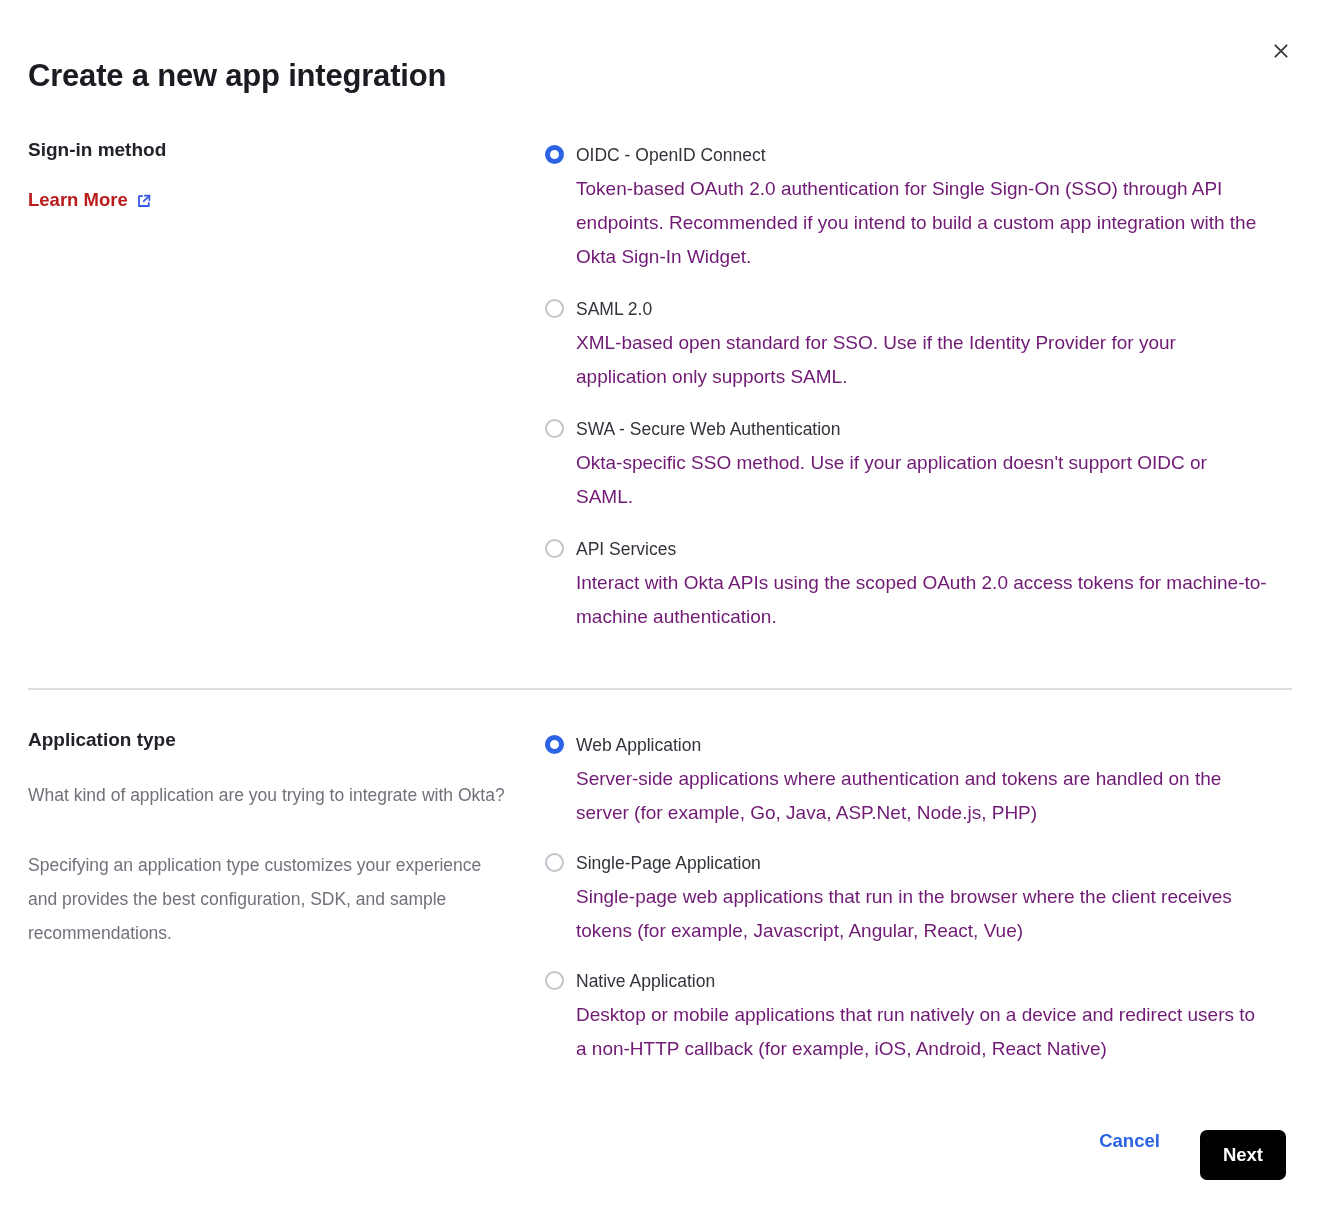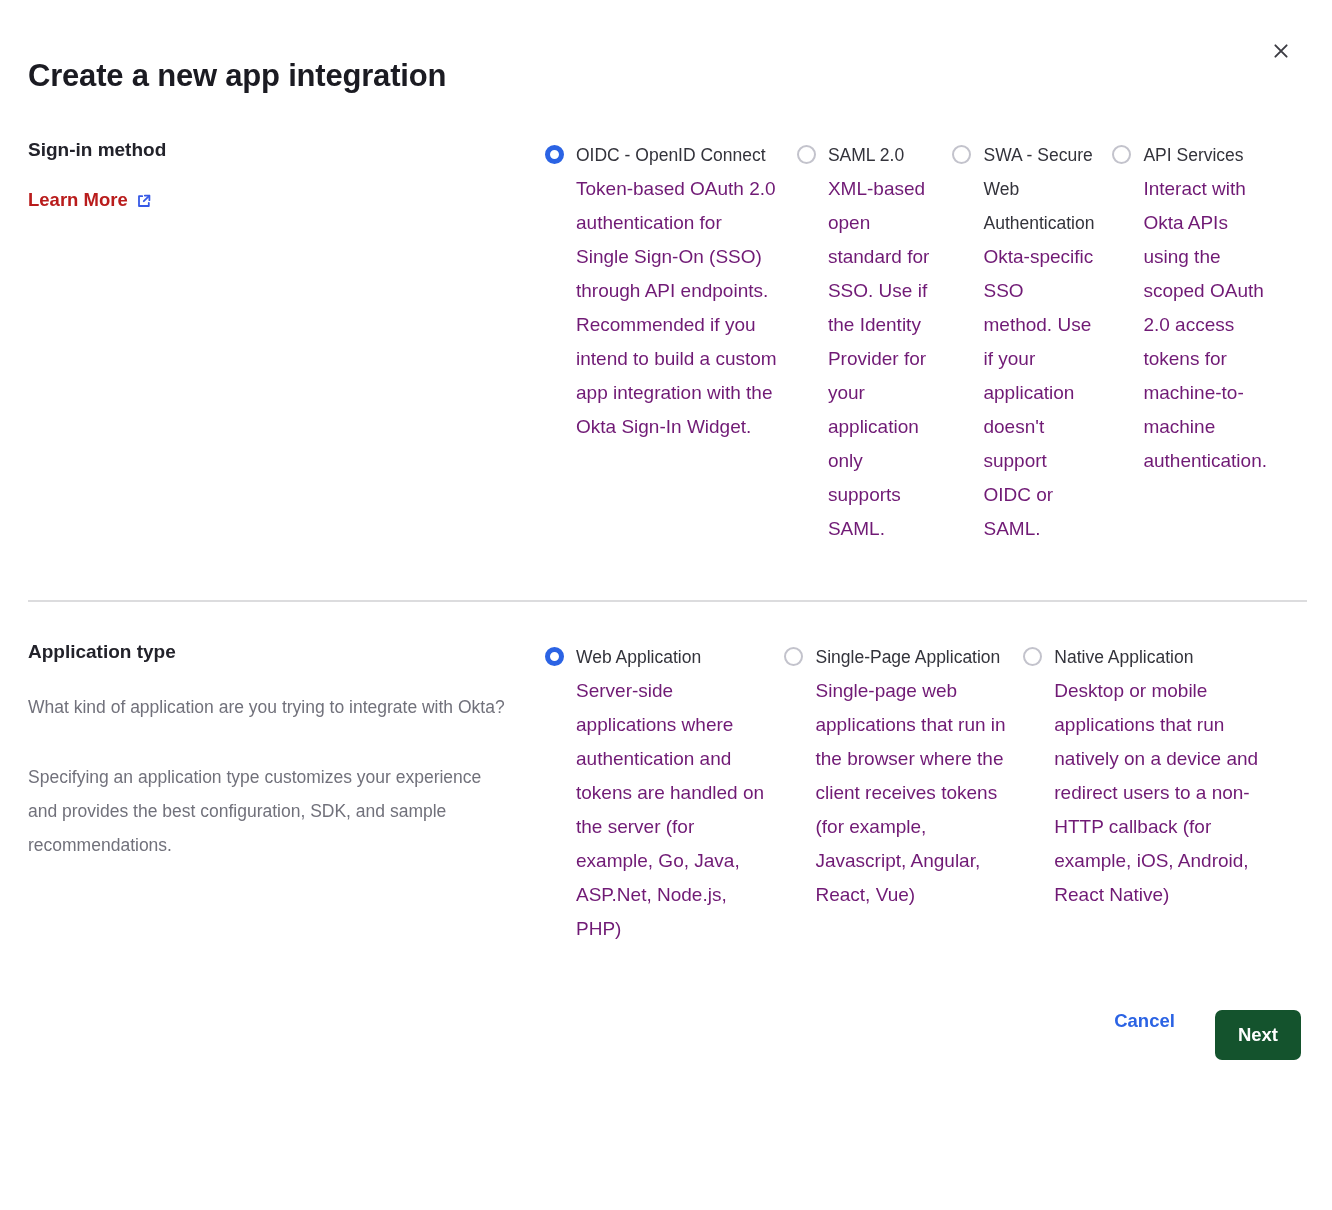--- a/index.html
+++ b/index.html
@@ -1,19 +1,19 @@
 <!DOCTYPE html>
 <html><head>
 <meta charset="utf-8">
 <style>
   * { margin: 0; padding: 0; box-sizing: border-box; }
   html, body { width: 1332px; height: 1210px; background: #ffffff; overflow: hidden; }
   body { font-family: "Liberation Sans", "DejaVu Sans", sans-serif; color: #1d1d21; }
 
-  .dialog { position: relative; width: 1332px; height: 1210px; padding: 0 25px 0 28px; }
+  .dialog { position: relative; width: 1332px; height: 1210px; padding: 0 40px 0 28px; }
 
   .close-btn {
     position: absolute; top: 38px; right: 34px;
     width: 26px; height: 26px; border: none; background: transparent;
     cursor: pointer; color: #3c3c43; padding: 0;
   }
   .close-btn svg { display: block; }
 
   h1.title {
     padding-top: 58px;
@@ -31,21 +31,21 @@
   .learn-more {
     display: inline-flex; align-items: center; gap: 8px;
     margin-top: 27px; text-decoration: none; cursor: pointer;
     color: #b91c1c; font-size: 18.5px; font-weight: 600;
   }
   .learn-more svg { margin-top: 2px; }
 
   .para { margin-top: 26px; font-size: 17.5px; line-height: 34px; color: #71717b; }
   .para + .para { margin-top: 36px; }
 
-  .options { display: flex; flex-direction: row; }
+  .options { display: flex; flex-direction: column; }
   .section-1 .options { gap: 18px; }
   .section-2 .options { gap: 16px; }
 
   .option { display: flex; gap: 12px; cursor: pointer; }
   .radio {
     flex: none; width: 19px; height: 19px; border-radius: 50%;
     border: 2px solid #c3c3cc; background: #ffffff; margin-top: 7px;
   }
   .radio.selected { border: 5.5px solid #2b63e4; }
   .opt-label { font-size: 17.5px; line-height: 34px; color: #33333b; }
@@ -55,21 +55,21 @@
 
   .footer {
     display: flex; justify-content: flex-end; align-items: flex-start;
     margin-top: 64px; padding-right: 6px;
   }
   .cancel-link {
     color: #2b63e4; font-size: 18.5px; font-weight: 600;
     text-decoration: none; cursor: pointer; margin-right: 40px;
   }
   .next-btn {
-    background: #14532d; color: #ffffff; border: none; border-radius: 7px;
+    background: #000000; color: #ffffff; border: none; border-radius: 7px;
     font-family: inherit; font-size: 18.5px; font-weight: 700;
     padding: 14px 23px; cursor: pointer;
   }
 </style>
 </head>
 <body>
 
 <div class="dialog">
 
   <button class="close-btn" aria-label="Close">

